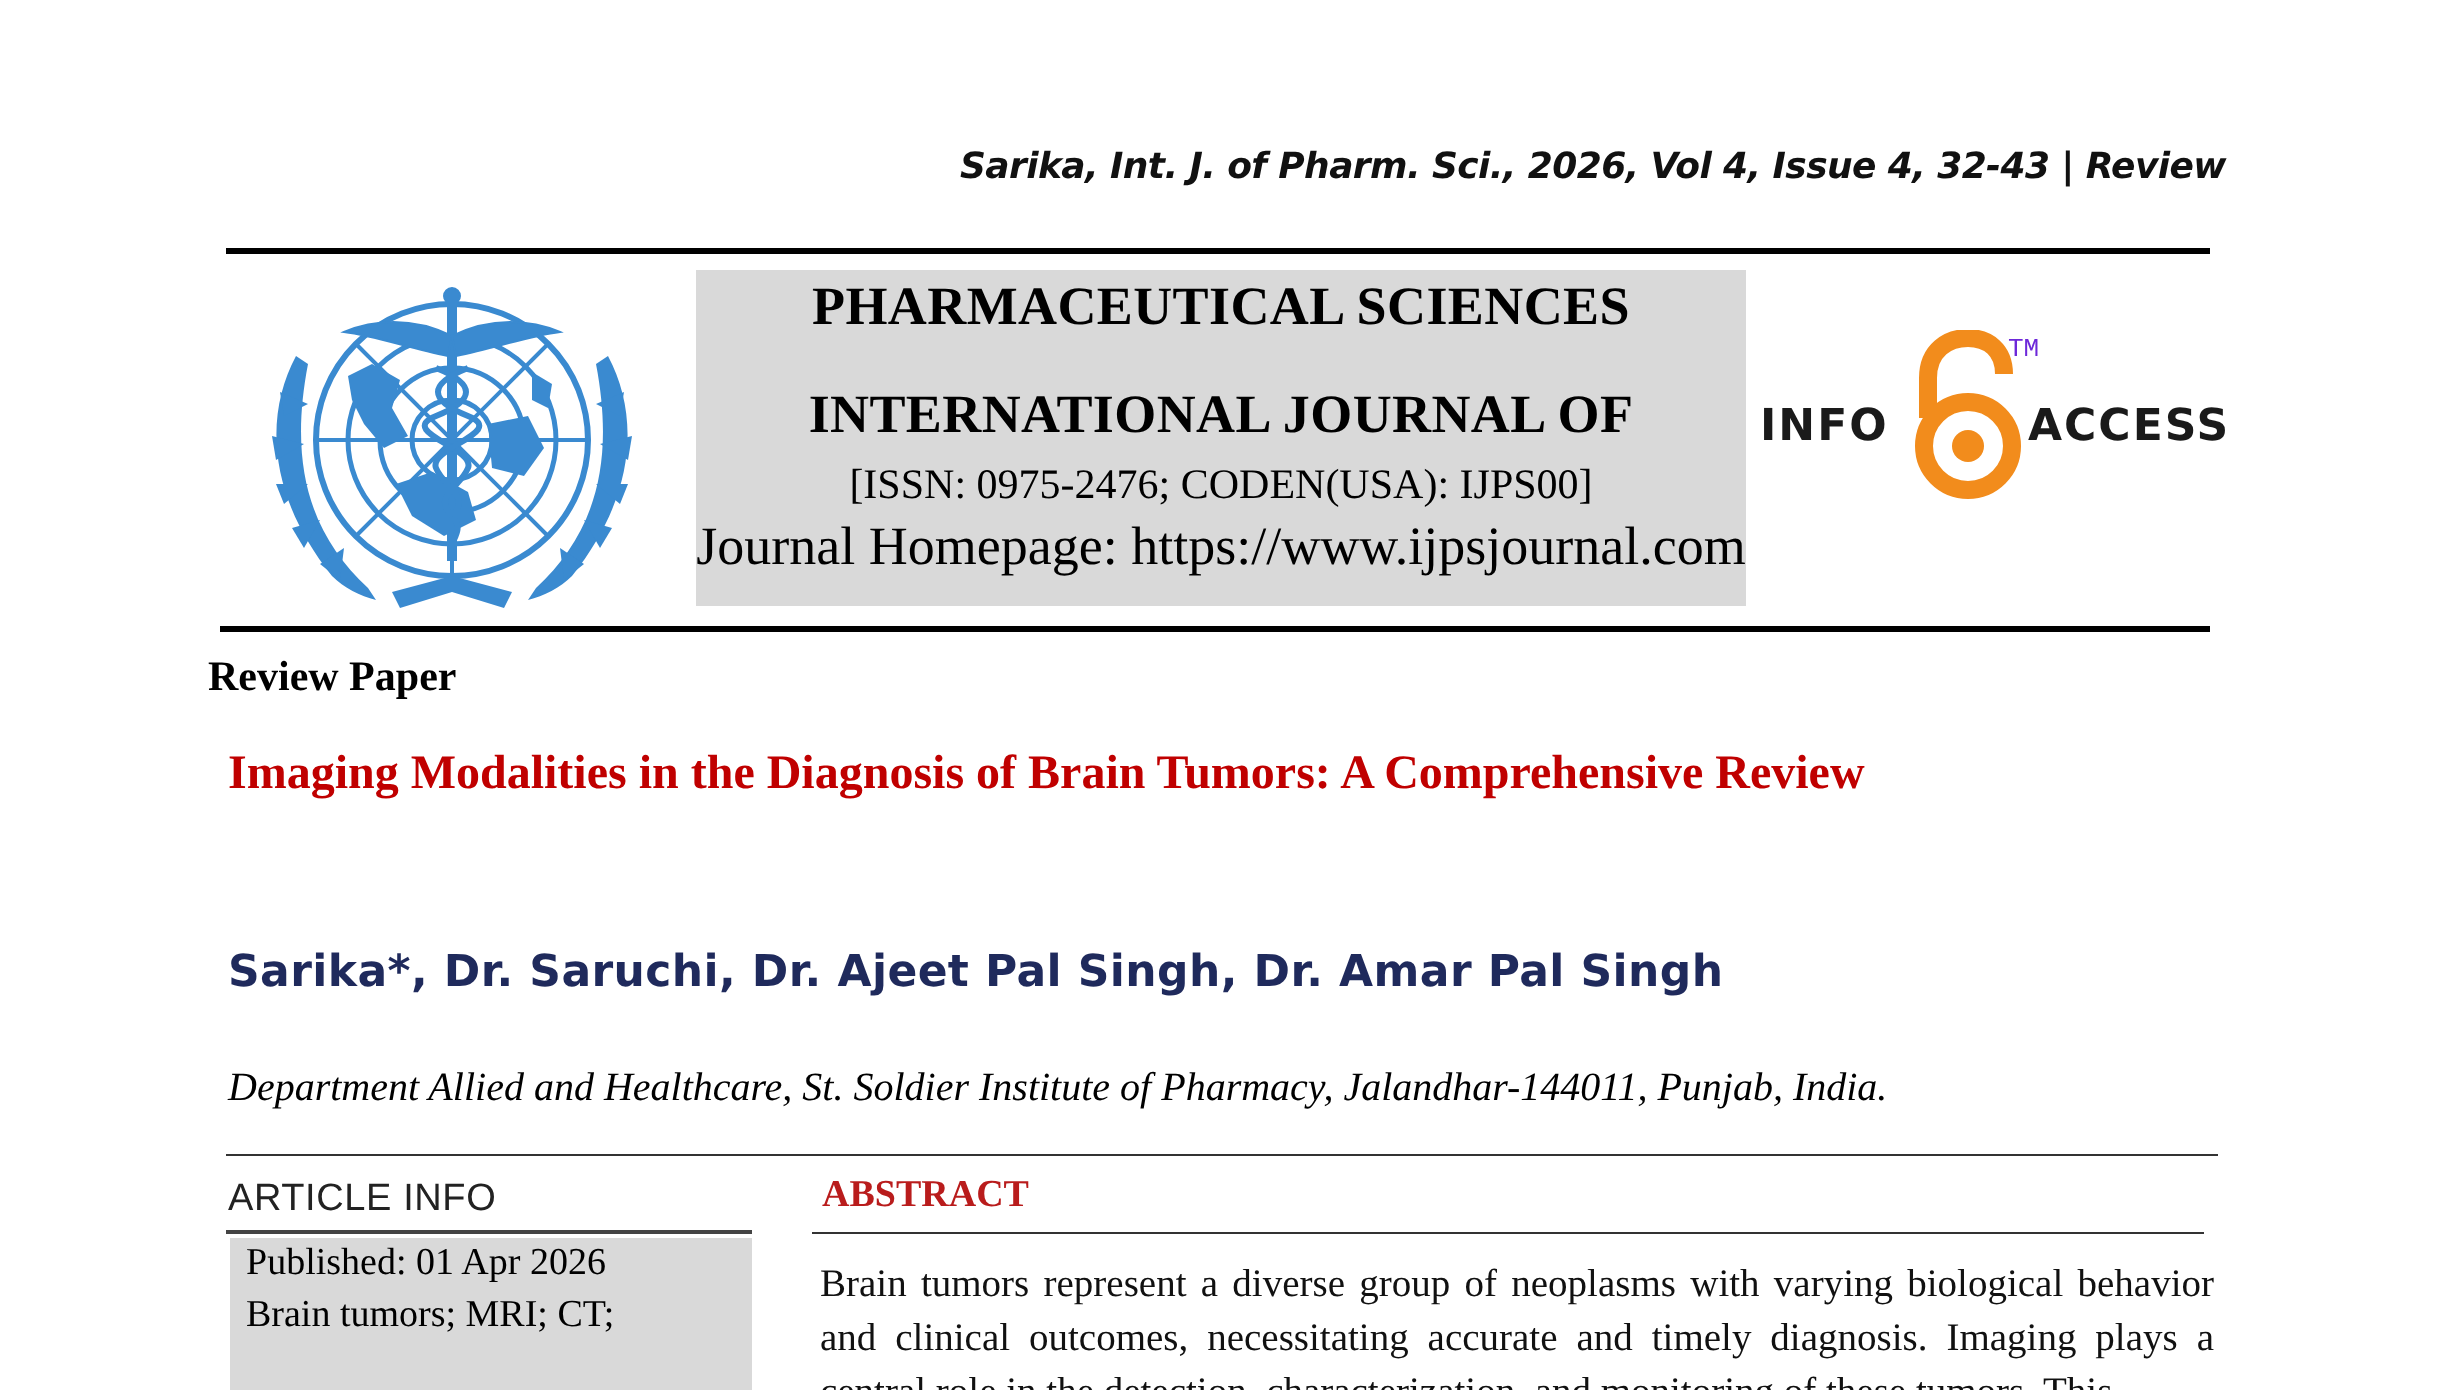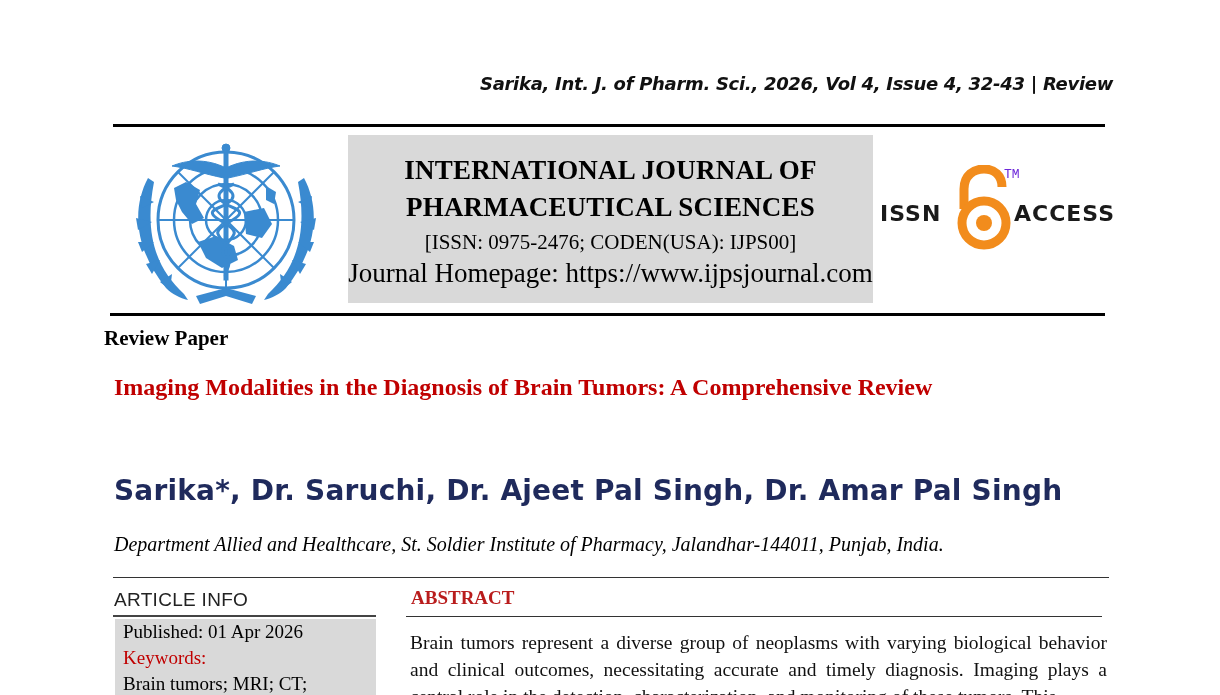--- a/index.html
+++ b/index.html
@@ -37,21 +37,21 @@
     font-weight: bold; font-size: 22px; color: #1a1a1a; letter-spacing: 1px;
   }
 
   .article-type { left: 104px; top: 326px; font-size: 21px; font-weight: bold; }
   .article-title {
     left: 114px; top: 366px; width: 1000px; color: #c00000;
     font-size: 24px; font-weight: bold; line-height: 42px;
   }
   .authors {
     left: 114px; top: 474px; font-family: "DejaVu Sans", sans-serif;
-    font-weight: bold; font-size: 28px; color: #1f2a5c; letter-spacing: 0.2px; text-align: right;
+    font-weight: bold; font-size: 22px; color: #1f2a5c; letter-spacing: 0.2px; text-align: right;
   }
   .affiliation {
     left: 114px; top: 533px; font-style: italic; font-size: 20px; color: #000;
   }
 
   .rule-info { left: 113px; top: 577px; width: 996px; height: 1px; background: #333; }
 
   .article-info-label {
     left: 114px; top: 589px; font-family: Liberation Sans, sans-serif;
     font-weight: normal; font-size: 19px; color: #222; letter-spacing: 0.3px;
@@ -124,28 +124,28 @@
         <path d="M190 80 L174 84 L188 92 Z"></path>
       <path d="M188 104 L172 104 L184 114 Z"></path>
         <path d="M180 126 L166 122 L174 136 Z"></path>
       <path d="M166 144 L154 136 L156 152 Z"></path>
       <path d="M70 158 L100 150 L130 158 L126 166 L100 158 L74 166 Z"></path>
     </g>
   </svg>
 </div>
 
 <div class="abs journal-box">
+  <div class="journal-title" style="margin-top:0">PHARMACEUTICAL SCIENCES</div>
   <div class="journal-title">INTERNATIONAL JOURNAL OF</div>
-  <div class="journal-title" style="margin-top:0">PHARMACEUTICAL SCIENCES</div>
   <div class="journal-issn">[ISSN: 0975-2476; CODEN(USA): IJPS00]</div>
   <div class="journal-home">Journal Homepage: https://www.ijpsjournal.com</div>
 </div>
 
 <div class="abs oa-logo">
-  <span class="oa-text" style="left:0;">ISSN</span>
+  <span class="oa-text" style="left:0;">INFO</span>
   <svg style="position:absolute;left:72px;top:0;" width="64" height="88" viewBox="0 0 64 88">
     <path d="M12 44 L12 24 C12 10 22 4 32 4 C42 4 50 10 50 22" fill="none" stroke="#f28c1c" stroke-width="9"></path>
     <circle cx="32" cy="58" r="22" fill="none" stroke="#f28c1c" stroke-width="9"></circle>
     <circle cx="32" cy="58" r="8" fill="#f28c1c"></circle>
   </svg>
   <span style="position:absolute;left:124px;top:2px;font-family:Liberation Mono, monospace;font-size:13px;color:#6d28d9;">TM</span>
   <span class="oa-text" style="left:134px;">ACCESS</span>
 </div>
 
 <div class="abs rule-mid"></div>
@@ -154,19 +154,18 @@
 <div class="abs article-title">Imaging Modalities in the Diagnosis of Brain Tumors: A Comprehensive Review</div>
 <div class="abs authors">Sarika*, Dr. Saruchi, Dr. Ajeet Pal Singh, Dr. Amar Pal Singh</div>
 <div class="abs affiliation">Department Allied and Healthcare, St. Soldier Institute of Pharmacy, Jalandhar-144011, Punjab, India.</div>
 
 <div class="abs rule-info"></div>
 
 <div class="abs article-info-label">ARTICLE INFO</div>
 <div class="abs rule-ai"></div>
 <div class="abs info-box">
   <div class="info-line">Published: 01 Apr 2026</div>
-  <div class="info-line kw-label">Keywords:</div>
   <div class="info-line">Brain tumors; MRI; CT;</div>
 </div>
 
 <div class="abs abstract-label">ABSTRACT</div>
 <div class="abs rule-abs"></div>
 <div class="abs abstract-body">Brain tumors represent a diverse group of neoplasms with varying biological behavior and clinical outcomes, necessitating accurate and timely diagnosis. Imaging plays a central role in the detection, characterization, and monitoring of these tumors. This</div>
 
 </body></html>

